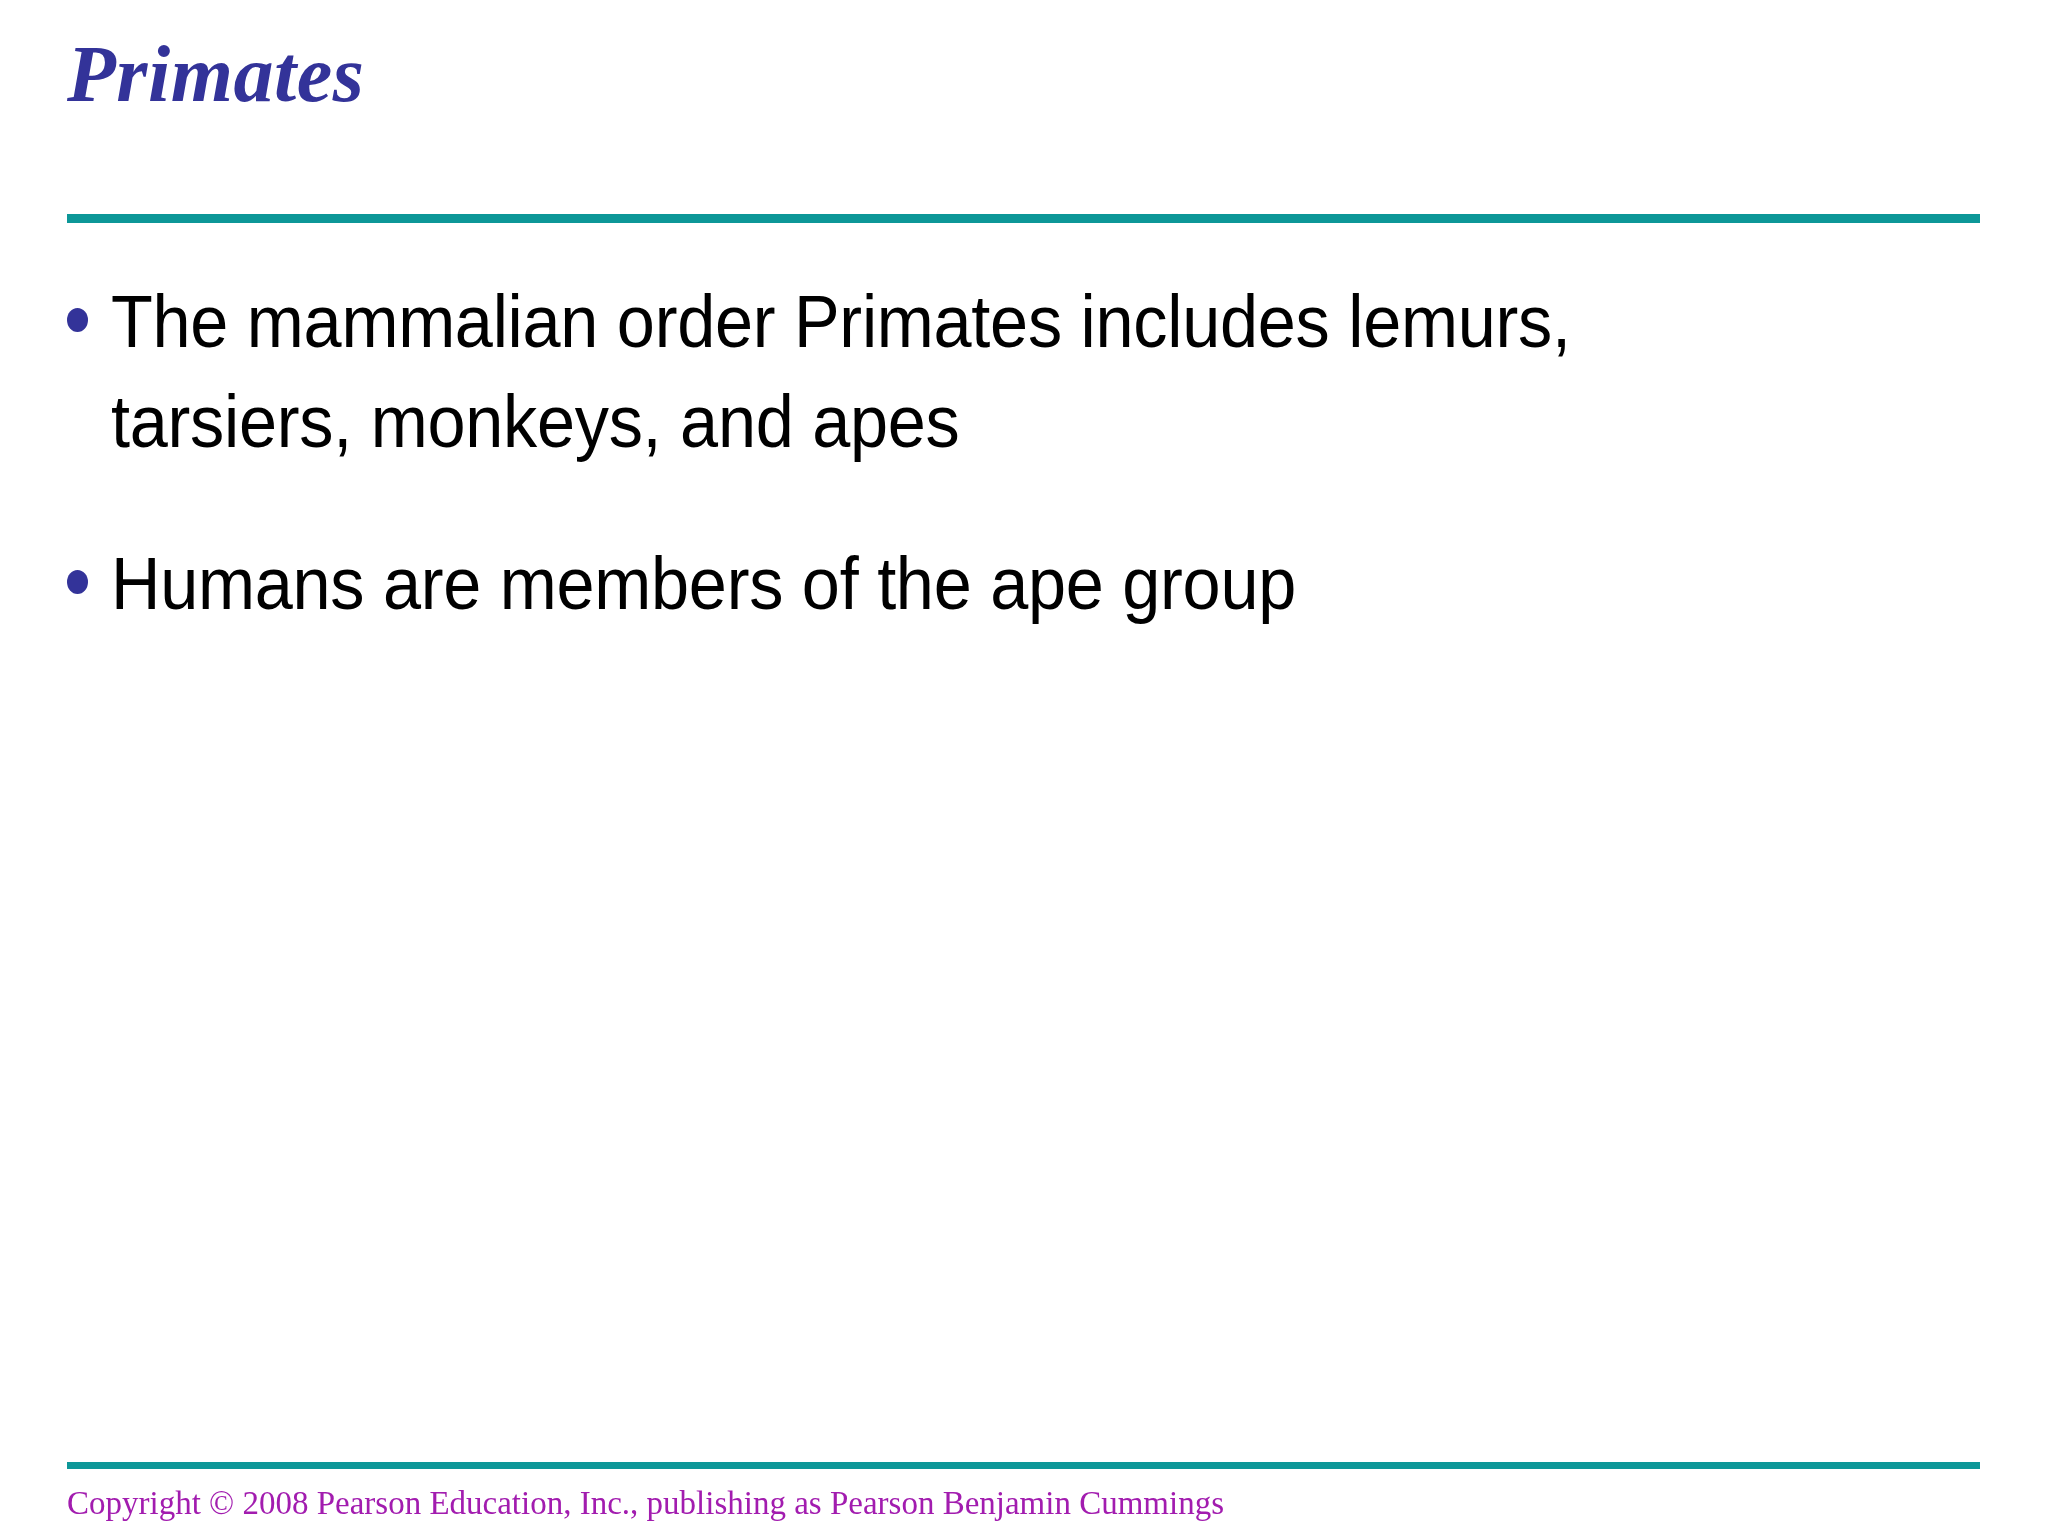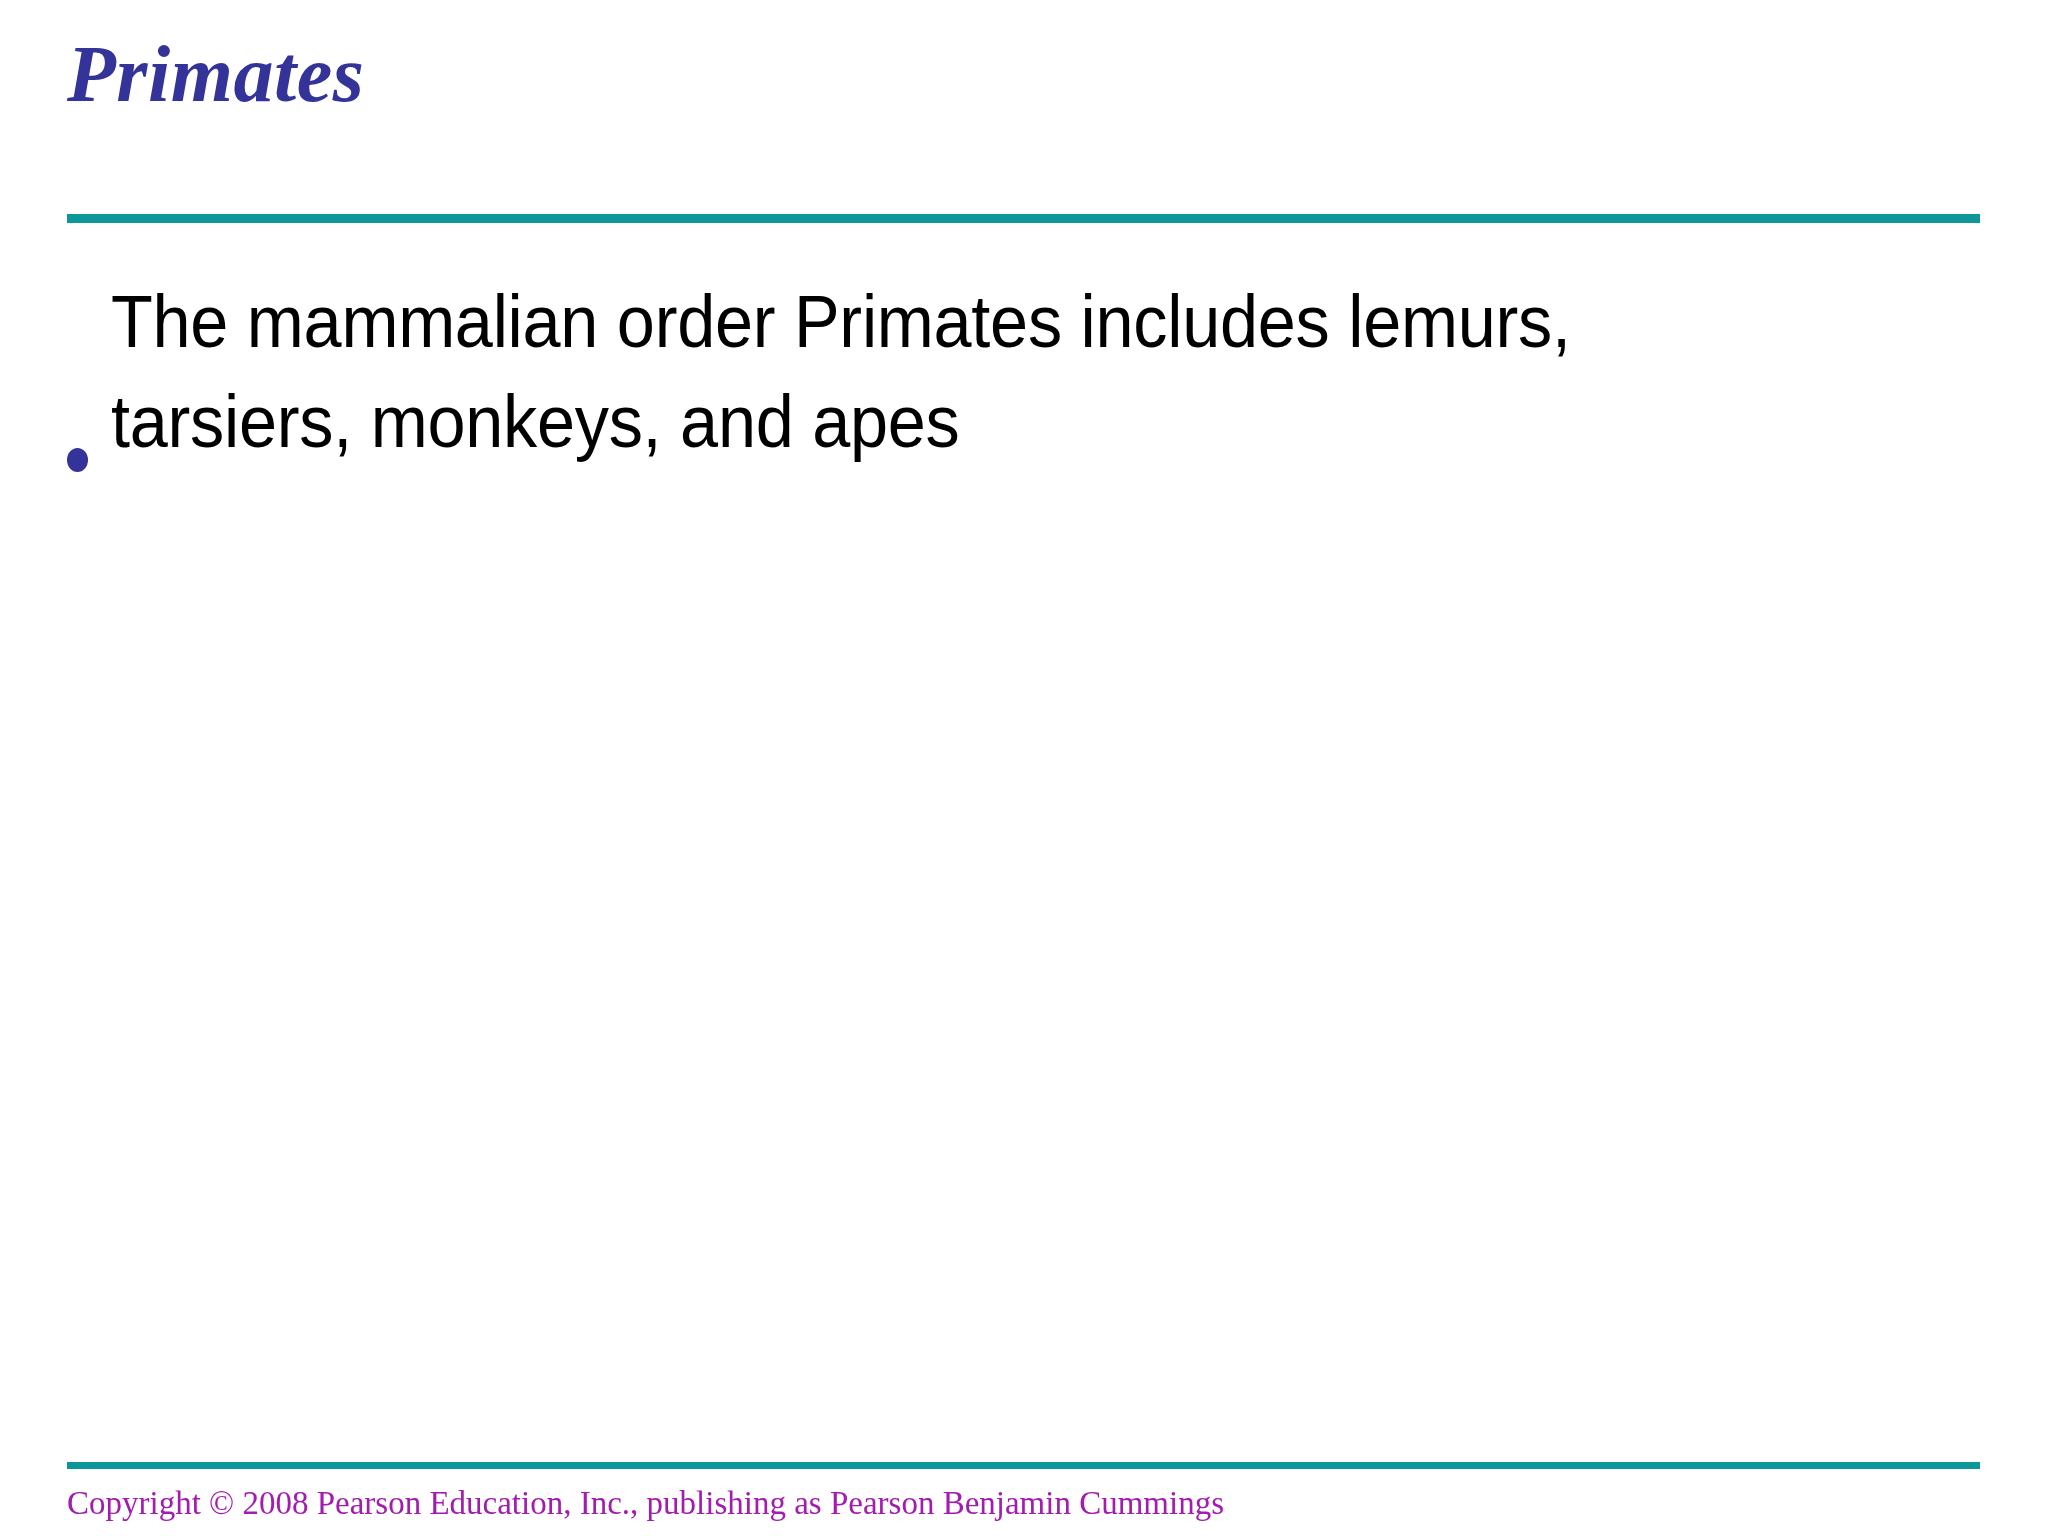--- a/index.html
+++ b/index.html
@@ -51,21 +51,21 @@
   
   .body-list {
     position: absolute;
     left: 47px;
     top: 272px;
     width: 1740px;
   }
 
   .bullet-row {
     display: flex;
-    align-items: flex-end;
+    align-items: flex-start;
     margin-bottom: 62px;
   }
 
   .bullet-marker {
     flex: 0 0 auto;
     width: 64px;
     padding-top: 36px;
     display: flex;
     justify-content: flex-start;
     padding-left: 20px;
@@ -125,20 +125,26 @@
 
   <div class="body-list">
 
     <div class="bullet-row">
       <span class="bullet-marker">
         <span class="bullet-dot"></span>
       </span>
       <span class="bullet-text">The mammalian order Primates includes lemurs, tarsiers, monkeys, and apes</span>
     </div>
 
+    <div class="bullet-row">
+      <span class="bullet-marker">
+        <span class="bullet-dot"></span>
+      </span>
+      <span class="bullet-text">Humans are members of the ape group</span>
+    </div>
 
   </div>
 
   <div class="footer-rule"></div>
 
   <div class="footer-text">Copyright © 2008 Pearson Education, Inc., publishing as Pearson Benjamin Cummings</div>
 
 </div>
 
 </body></html>

